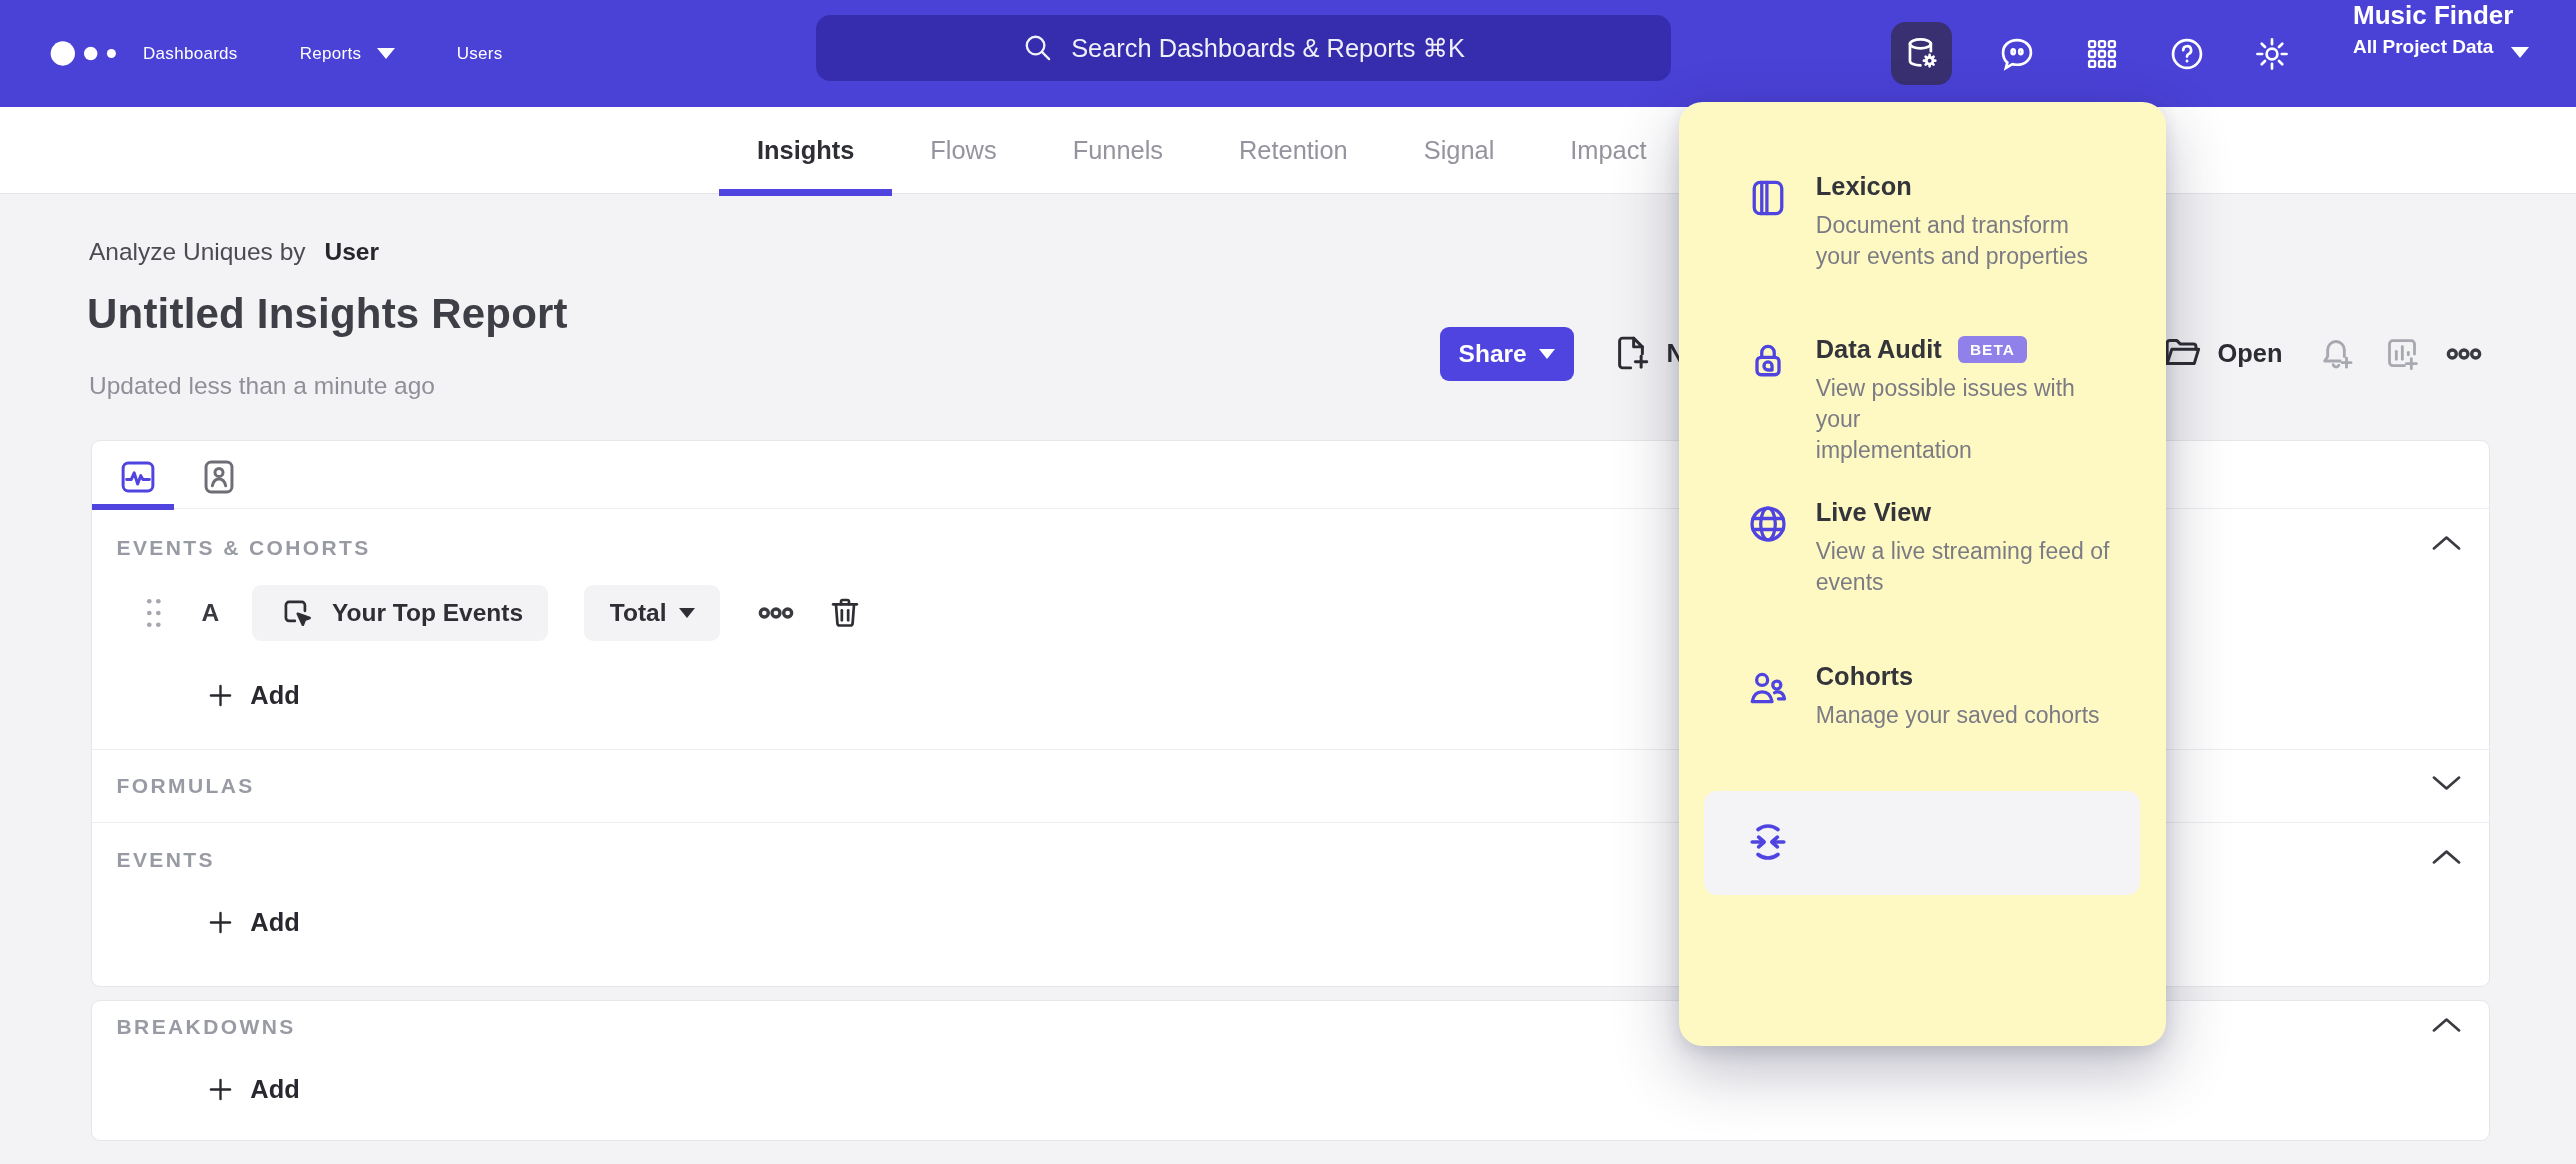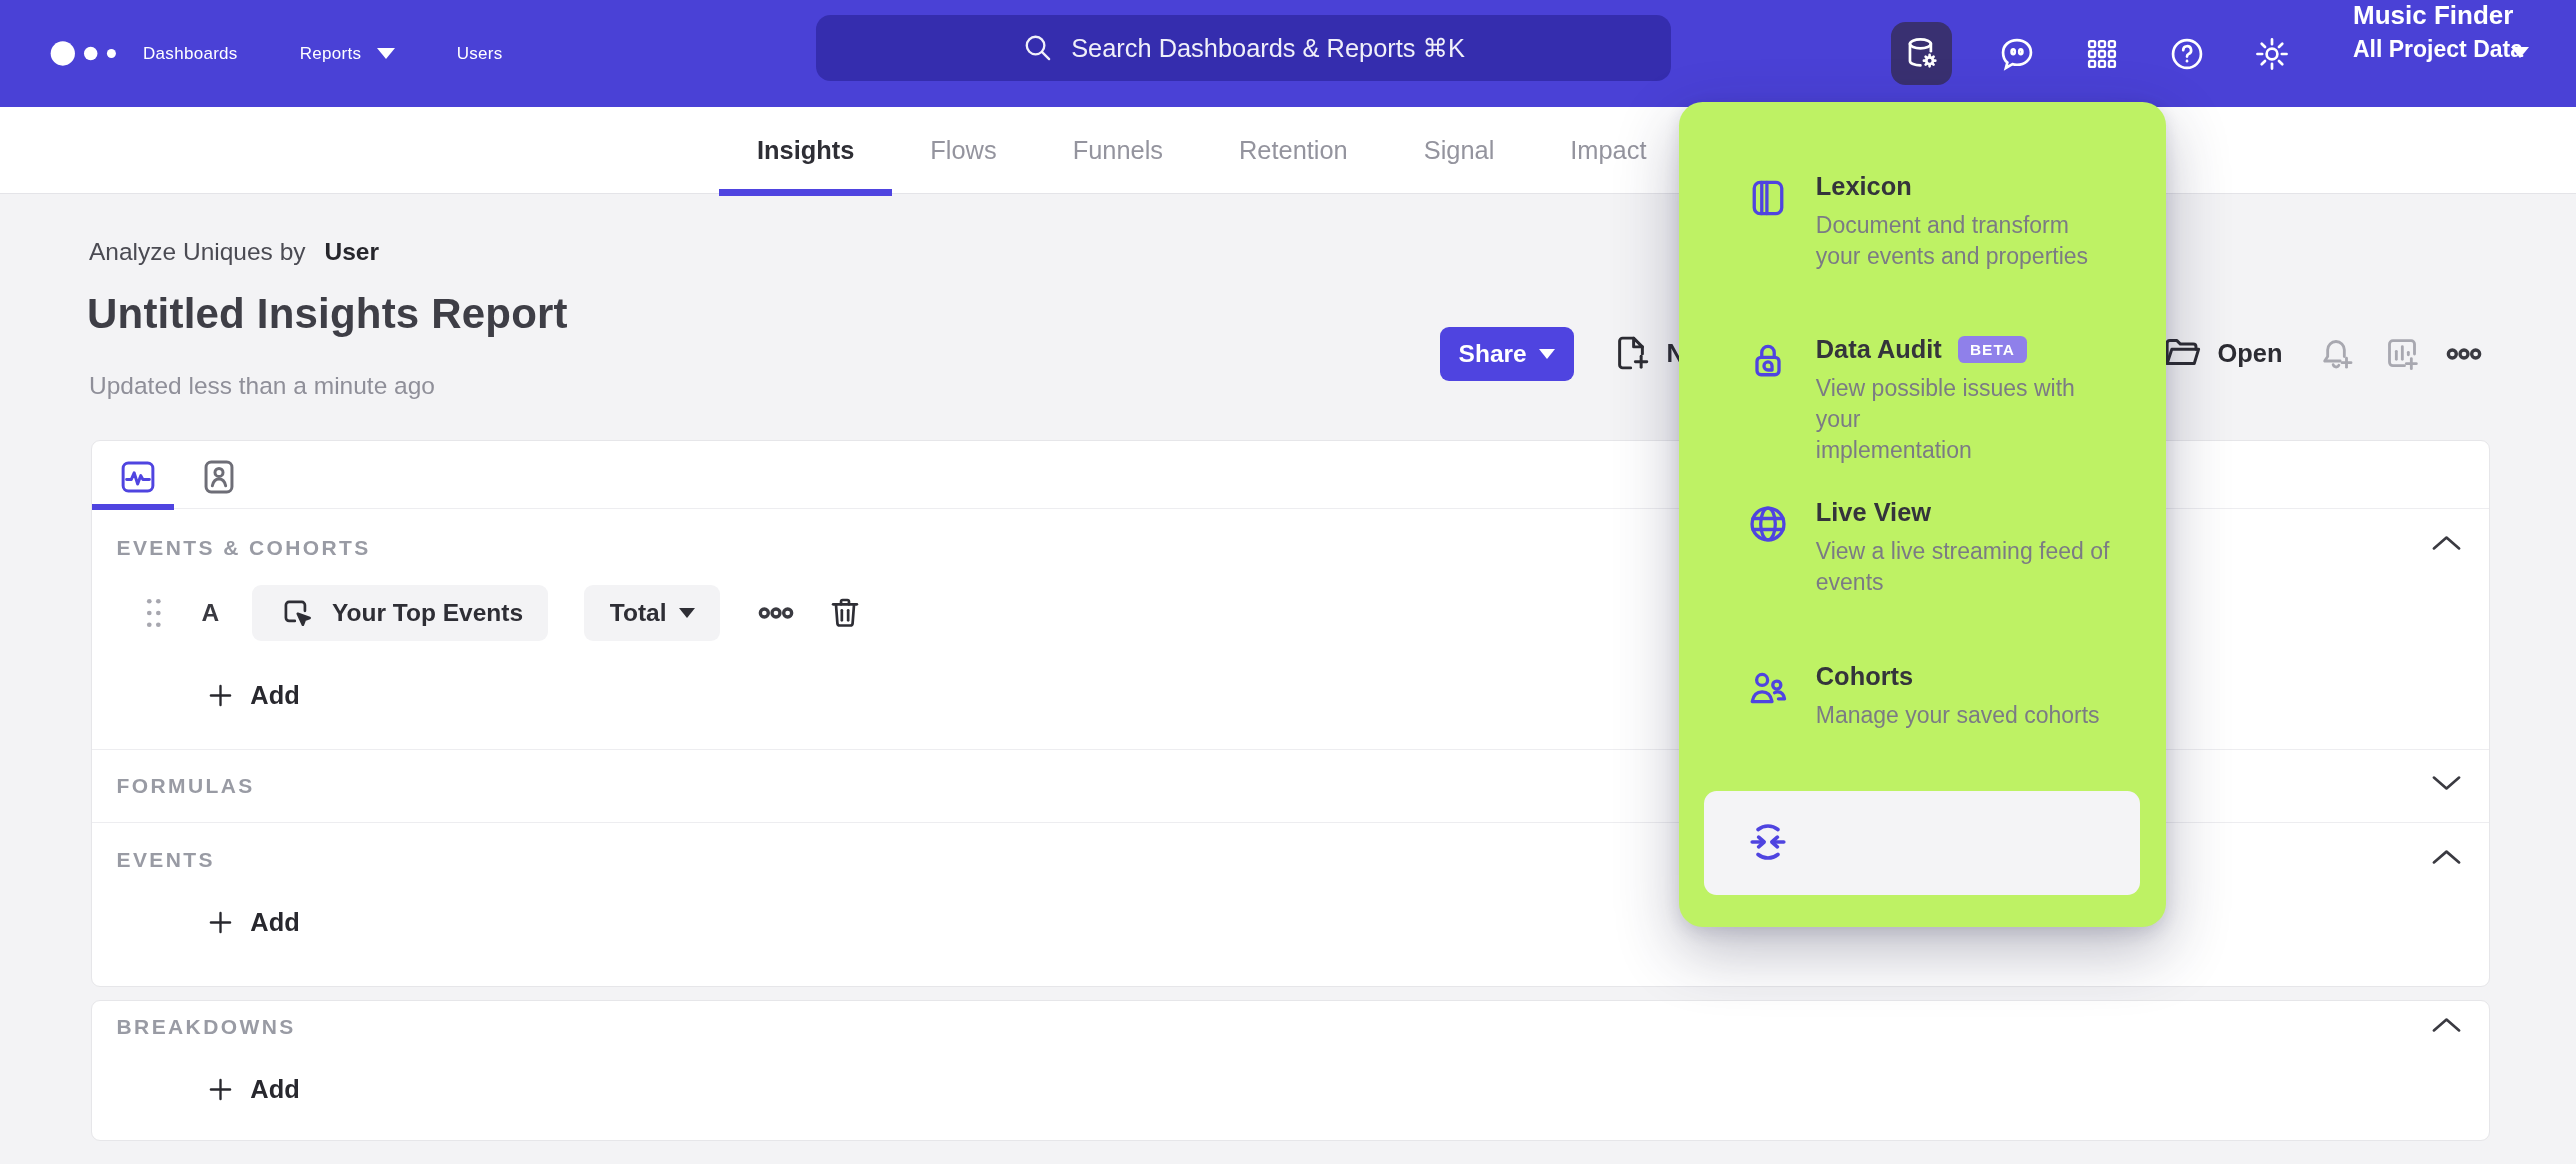--- a/index.html
+++ b/index.html
@@ -26,21 +26,21 @@
     position:absolute; left:816px; top:14.5px; width:855px; height:66px;
     background:rgba(22,12,110,.38); border-radius:14.5px;
     display:flex; align-items:center; justify-content:center; gap:18px;
     color:rgba(255,255,255,.93); font-size:25.4px;
   }
   .nav-icons { position:absolute; left:1891px; top:0; height:107px; display:flex; align-items:center; gap:45px; }
   .nav-active-box { width:61px; height:63px; border-radius:14.5px; background:#393071; display:flex; align-items:center; justify-content:center; }
   .nav-icon-btn { width:40px; height:40px; display:flex; align-items:center; justify-content:center; }
   .project { position:absolute; left:2353px; top:0; height:107px; display:flex; flex-direction:column; justify-content:flex-start; gap:5.4px; color:#fff; cursor:default; }
   .project-name { font-size:26px; font-weight:700; }
-  .project-scope { font-size:23px; font-weight:700; }
+  .project-scope { font-size:19px; font-weight:700; }
   .project-caret { position:absolute; left:2511px; top:47px; }
 
   
   .tabbar {
     position:absolute; left:0; top:107px; width:2576px; height:87px;
     background:#ffffff; border-bottom:1.8px solid #e4e4e8; z-index:5;
   }
   .tabs { position:absolute; left:719px; top:0; height:87px; display:flex; }
   .tab { padding:0 38px; display:flex; align-items:center; font-size:25.4px; color:#94949e; position:relative; cursor:default; }
   .tab.active { color:#2e2e35; font-weight:700; }
@@ -94,22 +94,22 @@
   .chip.event-chip { margin-left:33px; }
   .chip.metric-chip { margin-left:36px;gap:12px; }
   .chip .caret-dark { width:0; height:0; border-left:8.2px solid transparent; border-right:8.2px solid transparent; border-top:10px solid #2e2e35; }
   .row-icon { width:40px; height:40px; display:flex; align-items:center; justify-content:center; cursor:pointer; }
   .more-dots { margin-left:36px; }
   .trash { margin-left:29px; }
   .add-btn { position:absolute; display:flex; align-items:center; gap:16.3px; font-size:25.4px; font-weight:700; color:#28282e; cursor:pointer; }
 
   
   .menu-panel {
-    position:absolute; left:1679px; top:102px; width:487px; height:825px;
-    background:#bef264; border-radius:23.6px; z-index:20;
+    position:absolute; left:1679px; top:102px; width:487px; height:944px;
+    background:#fef9c3; border-radius:23.6px; z-index:20;
     box-shadow:0 23.6px 63px rgba(35,35,70,.30), 0 5.4px 16.3px rgba(35,35,70,.12);
   }
   .menu-item {
     position:absolute; left:25.4px; width:436px; border-radius:12.7px;
     display:flex; gap:25.4px; padding:18px 16.3px 18px 42px; cursor:pointer;
   }
   .menu-item.highlighted { background:#f4f4f6; }
   .menu-icon { width:44px; height:44px; flex:none; margin-top:3.6px; }
   .menu-text { width:313px; }
   .menu-title-line { display:flex; align-items:center; gap:16.3px; }

